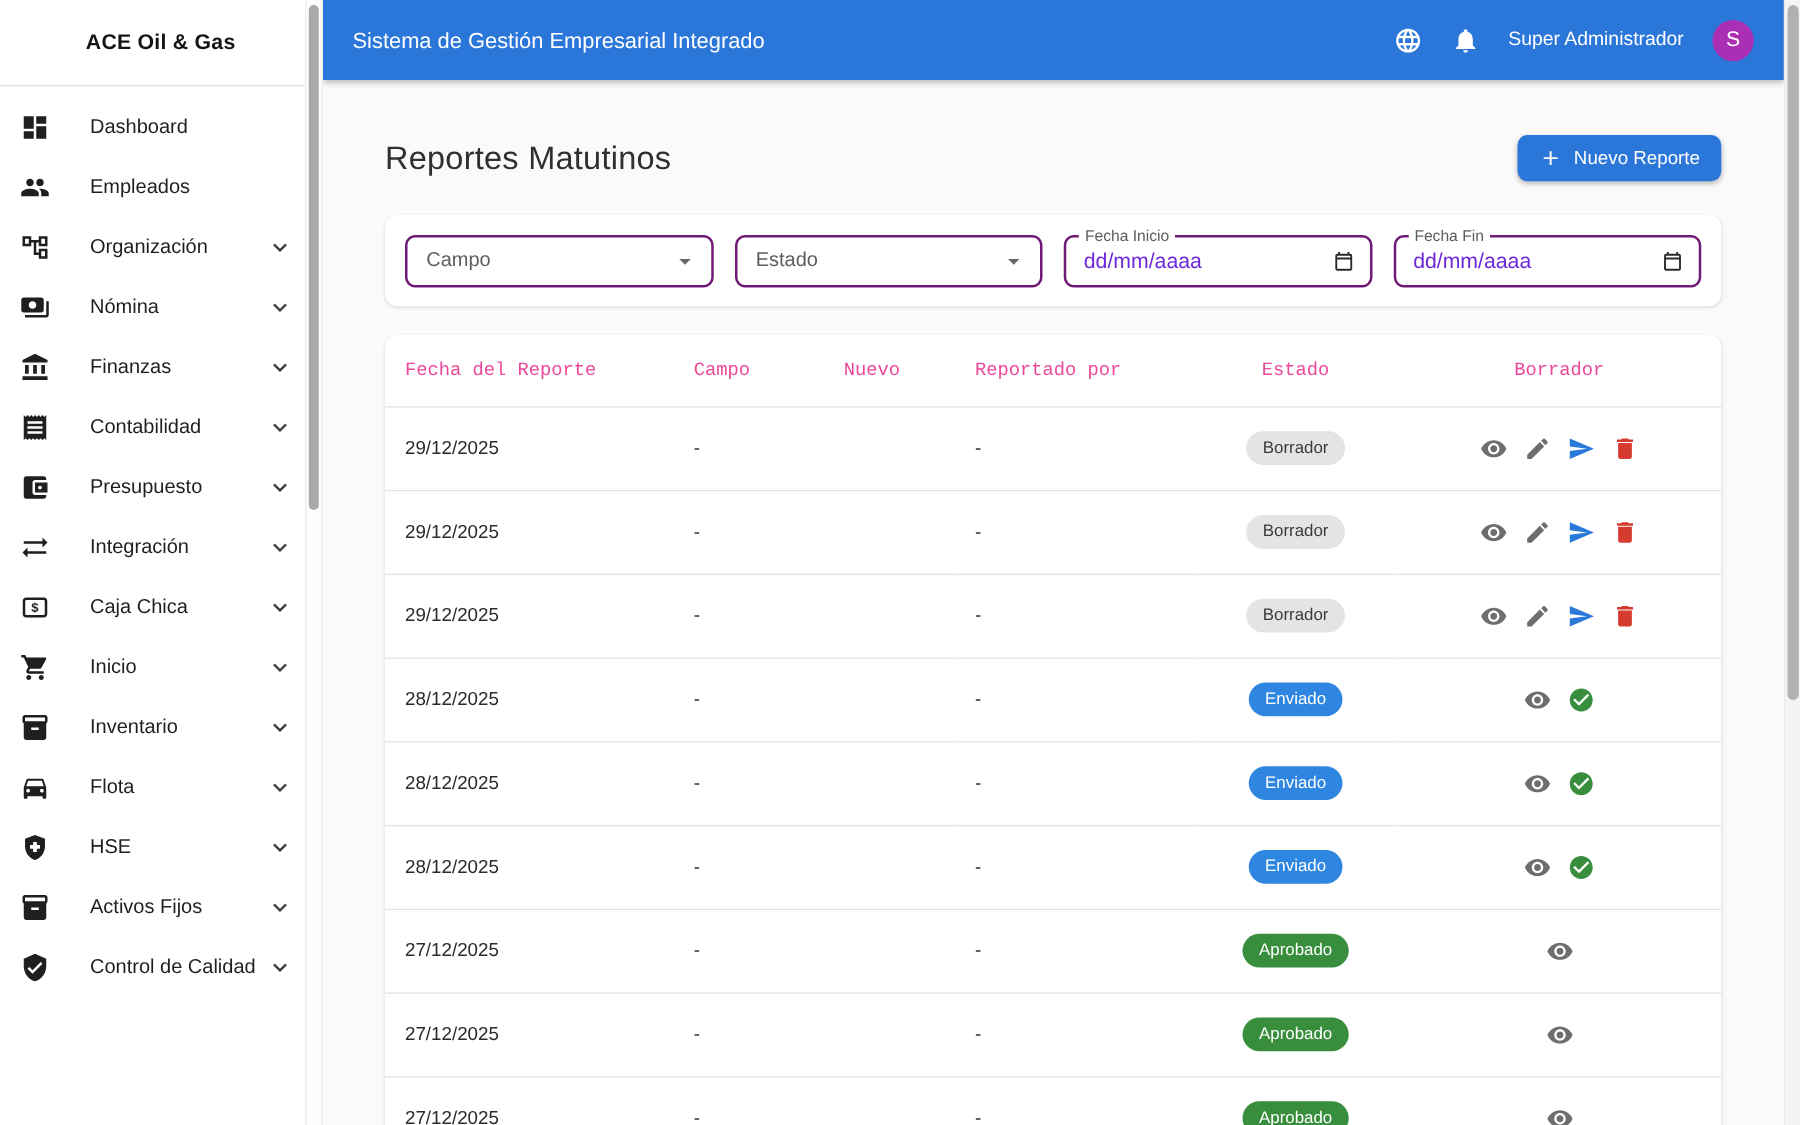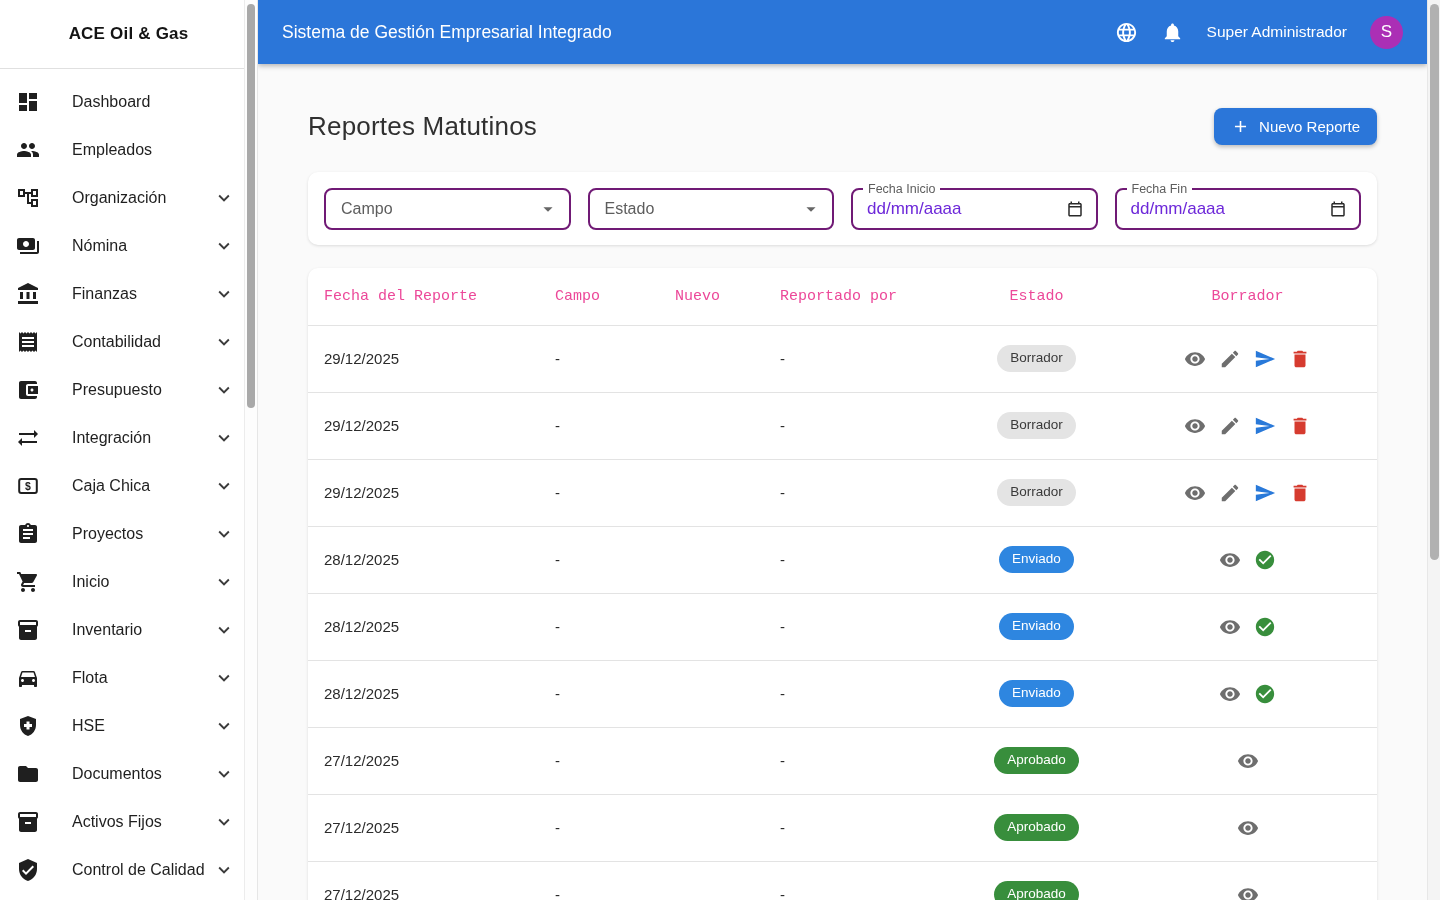--- a/index.html
+++ b/index.html
@@ -193,33 +193,20 @@
         <span class="nav-label">Caja Chica</span>
         <span class="nav-chevron">
           <svg viewBox="0 0 24 24" aria-hidden="true">
             <path d="M7.41 8.59L12 13.17l4.59-4.58L18 10l-6 6-6-6z"></path>
           </svg>
         </span>
       </div>
       <div class="nav-item">
         <span class="nav-icon">
           <svg viewBox="0 0 24 24" aria-hidden="true">
-            <path d="M19 3h-4.18C14.4 1.84 13.3 1 12 1c-1.3 0-2.4.84-2.82 2H5c-1.1 0-2 .9-2 2v14c0 1.1.9 2 2 2h14c1.1 0 2-.9 2-2V5c0-1.1-.9-2-2-2zm-7 0c.55 0 1 .45 1 1s-.45 1-1 1-1-.45-1-1 .45-1 1-1zm2 14H7v-2h7v2zm3-4H7v-2h10v2zm0-4H7V7h10v2z"></path>
-          </svg>
-        </span>
-        <span class="nav-label">Proyectos</span>
-        <span class="nav-chevron">
-          <svg viewBox="0 0 24 24" aria-hidden="true">
-            <path d="M7.41 8.59L12 13.17l4.59-4.58L18 10l-6 6-6-6z"></path>
-          </svg>
-        </span>
-      </div>
-      <div class="nav-item">
-        <span class="nav-icon">
-          <svg viewBox="0 0 24 24" aria-hidden="true">
             <path d="M7 18c-1.1 0-1.99.9-1.99 2S5.9 22 7 22s2-.9 2-2-.9-2-2-2zM1 2v2h2l3.6 7.59-1.35 2.45c-.16.28-.25.61-.25.96 0 1.1.9 2 2 2h12v-2H7.42c-.14 0-.25-.11-.25-.25l.03-.12.9-1.63h7.45c.75 0 1.41-.41 1.75-1.03l3.58-6.49c.08-.14.12-.31.12-.48 0-.55-.45-1-1-1H5.21l-.94-2H1zm16 16c-1.1 0-1.99.9-1.99 2s.89 2 1.99 2 2-.9 2-2-.9-2-2-2z"></path>
           </svg>
         </span>
         <span class="nav-label">Inicio</span>
         <span class="nav-chevron">
           <svg viewBox="0 0 24 24" aria-hidden="true">
             <path d="M7.41 8.59L12 13.17l4.59-4.58L18 10l-6 6-6-6z"></path>
           </svg>
         </span>
       </div>
@@ -249,33 +236,20 @@
           </svg>
         </span>
       </div>
       <div class="nav-item">
         <span class="nav-icon">
           <svg viewBox="0 0 24 24" aria-hidden="true">
             <path d="M10.5 13H8v-3h2.5V7.5h3V10H16v3h-2.5v2.5h-3V13zM12 2L4 5v6.09c0 5.05 3.41 9.76 8 10.91 4.59-1.15 8-5.86 8-10.91V5l-8-3z"></path>
           </svg>
         </span>
         <span class="nav-label">HSE</span>
-        <span class="nav-chevron">
-          <svg viewBox="0 0 24 24" aria-hidden="true">
-            <path d="M7.41 8.59L12 13.17l4.59-4.58L18 10l-6 6-6-6z"></path>
-          </svg>
-        </span>
-      </div>
-      <div class="nav-item">
-        <span class="nav-icon">
-          <svg viewBox="0 0 24 24" aria-hidden="true">
-            <path d="M10 4H4c-1.1 0-1.99.9-1.99 2L2 18c0 1.1.9 2 2 2h16c1.1 0 2-.9 2-2V8c0-1.1-.9-2-2-2h-8l-2-2z"></path>
-          </svg>
-        </span>
-        <span class="nav-label">Documentos</span>
         <span class="nav-chevron">
           <svg viewBox="0 0 24 24" aria-hidden="true">
             <path d="M7.41 8.59L12 13.17l4.59-4.58L18 10l-6 6-6-6z"></path>
           </svg>
         </span>
       </div>
       <div class="nav-item">
         <span class="nav-icon">
           <svg viewBox="0 0 24 24" aria-hidden="true">
             <path d="M20 2H4c-1 0-2 .9-2 2v3.01c0 .72.43 1.34 1 1.69V20c0 1.1 1.1 2 2 2h14c.9 0 2-.9 2-2V8.7c.57-.35 1-.97 1-1.69V4c0-1.1-1-2-2-2zm-5 12H9v-2h6v2zm5-7H4V4h16v3z"></path>

